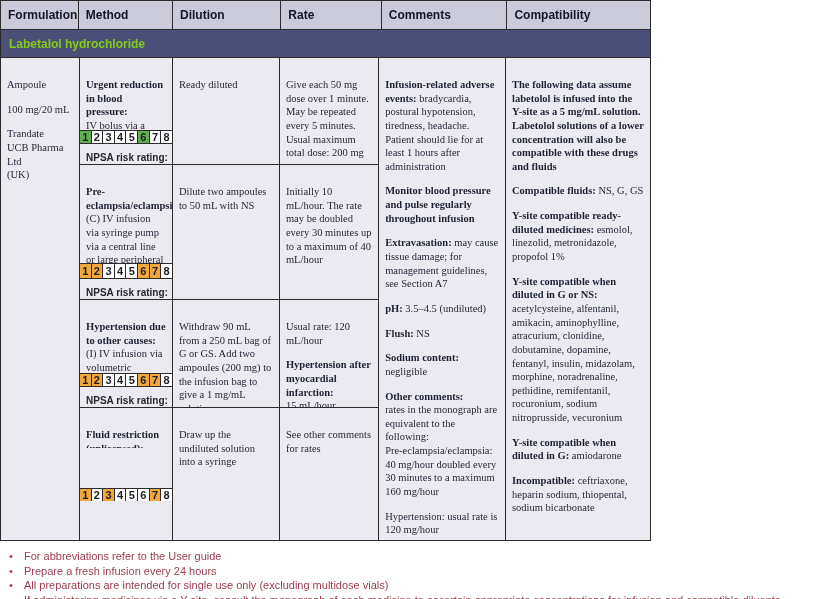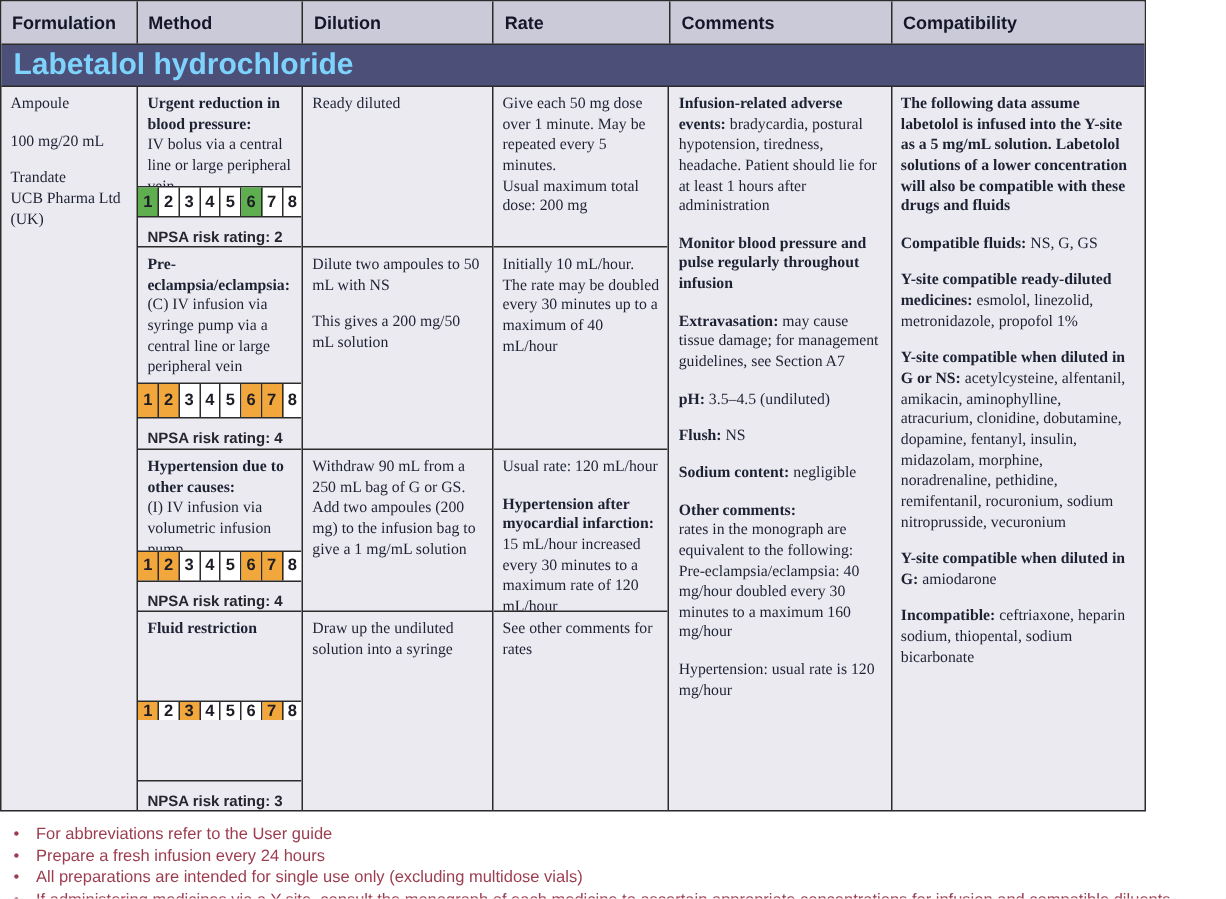--- a/index.html
+++ b/index.html
@@ -1,42 +1,42 @@
 <!DOCTYPE html>
 <html><head>
 <meta charset="utf-8">
 <style>
   * { margin:0; padding:0; box-sizing:border-box; }
   html,body { background:#ffffff; }
   .page {
     width:817px; height:599px; background:#ffffff; position:relative;
     font-family:"Liberation Serif", serif;
   }
-  .table { width:764px; height:541px; border:1px solid #2b2b2b; background:#eceaf1; }
+  .table { width:651px; height:541px; border:1px solid #2b2b2b; background:#eceaf1; }
   .header-row { display:flex; height:29px; background:#cbcad8; border-bottom:1px solid #2b2b2b; }
   .hcell {
     font-family:"Liberation Sans", sans-serif; font-weight:bold; font-size:12px;
     color:#15152a; padding:7px 0 0 7px; border-right:1px solid #2b2b2b; overflow:hidden;
   }
   .hcell:last-child { border-right:none; }
   .band {
     height:28px; background:#4c5078; border-bottom:1px solid #2b2b2b;
     display:flex; align-items:center; padding-left:8px;
-    font-family:"Liberation Sans", sans-serif; font-weight:bold; font-size:20px; color:#7dd3fc;
+    font-family:"Liberation Sans", sans-serif; font-weight:bold; font-size:12px; color:#84cc16;
   }
   .body { display:flex; height:482px; }
   .col { border-right:1px solid #2b2b2b; overflow:hidden; }
   .col:last-child { border-right:none; }
   .w-form { width:97px; } .w-meth { width:118px; } .w-dil { width:136px; }
   .w-rate { width:126px; } .w-comm { width:158px; } .w-comp { width:180px; }
   .row { border-bottom:1px solid #2b2b2b; overflow:hidden; }
   .row:last-child { border-bottom:none; }
   .rh1 { height:107px; } .rh2 { height:135px; } .rh3 { height:108px; } .rh4 { height:132px;gap:40px; }
   .cell {
-    padding:5px 6px; font-size:10.5px; line-height:1.3; color:#1d2233; overflow:hidden;font-family:Liberation Serif, serif;
+    padding:20px 6px; font-size:10.5px; line-height:1.3; color:#1d2233; overflow:hidden;font-family:Liberation Serif, serif;
   }
   .p { margin-bottom:11px; }
   .tight { margin-bottom:0; }
   .b { font-weight:bold; }
   .blk { display:block; }
   .mrow { display:flex; flex-direction:column; }
   .desc { flex:1 1 auto; }
   .scale-row { display:flex; height:24px; border-top:1px solid #2b2b2b; background:#ffffff; }
   .scale-cell {
     flex:1 1 0; border-right:1px solid #2b2b2b;
@@ -156,21 +156,20 @@
           <div class="rating-row">NPSA risk rating: 3</div>
         </div>
       </div>
 
       <div class="col w-dil">
         <div class="row rh1 cell">
           <div class="p tight">Ready diluted</div>
         </div>
         <div class="row rh2 cell">
           <div class="p">Dilute two ampoules to 50 mL with NS</div>
-          <div class="p tight">This gives a 200 mg/50 mL solution</div>
         </div>
         <div class="row rh3 cell">
           <div class="p tight">Withdraw 90 mL from a 250 mL bag of G or GS. Add two ampoules (200 mg) to the infusion bag to give a 1 mg/mL solution</div>
         </div>
         <div class="row rh4 cell">
           <div class="p tight">Draw up the undiluted solution into a syringe</div>
         </div>
       </div>
 
       <div class="col w-rate">

